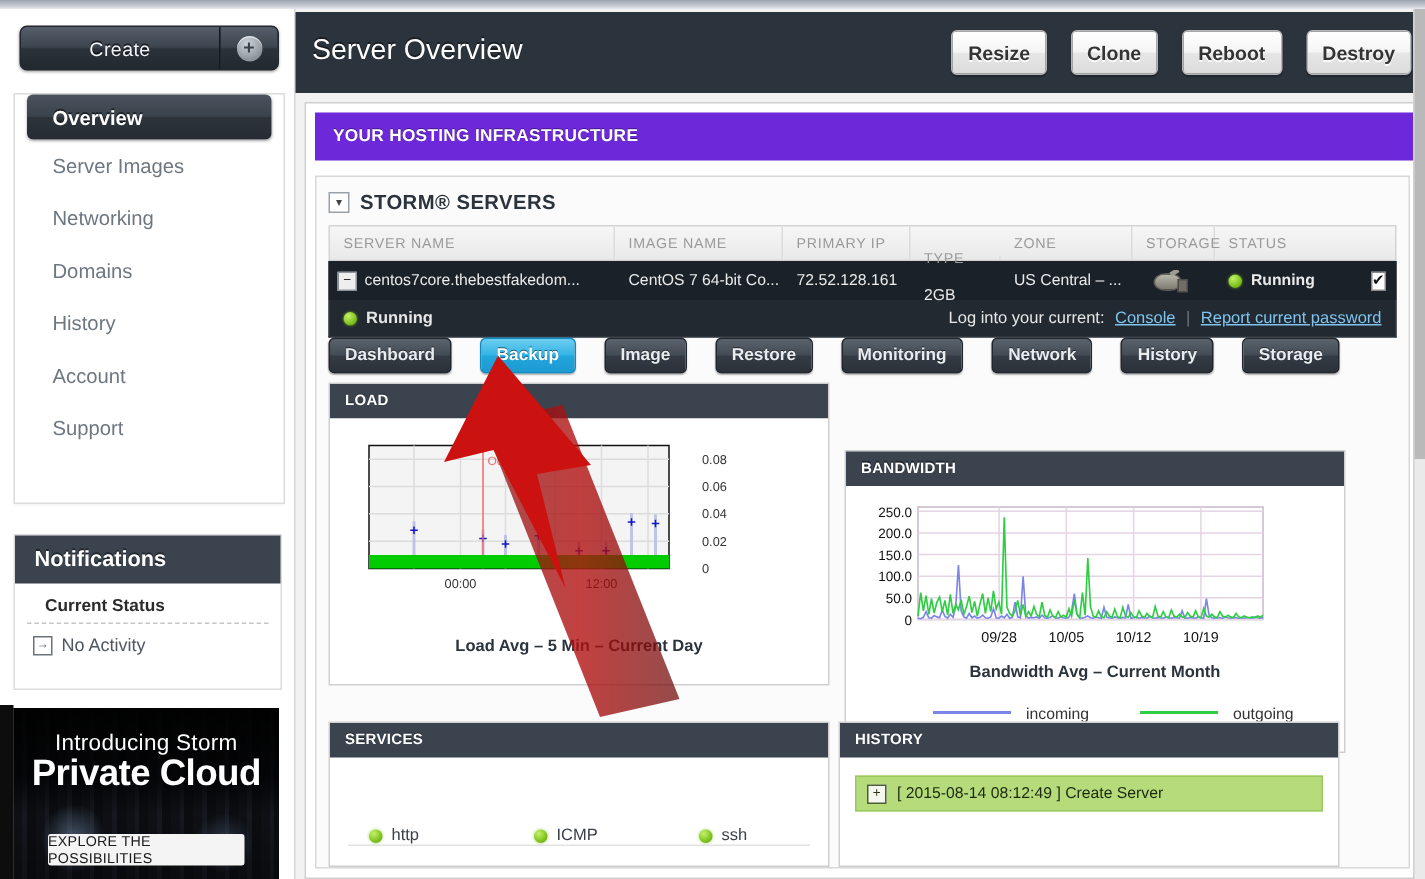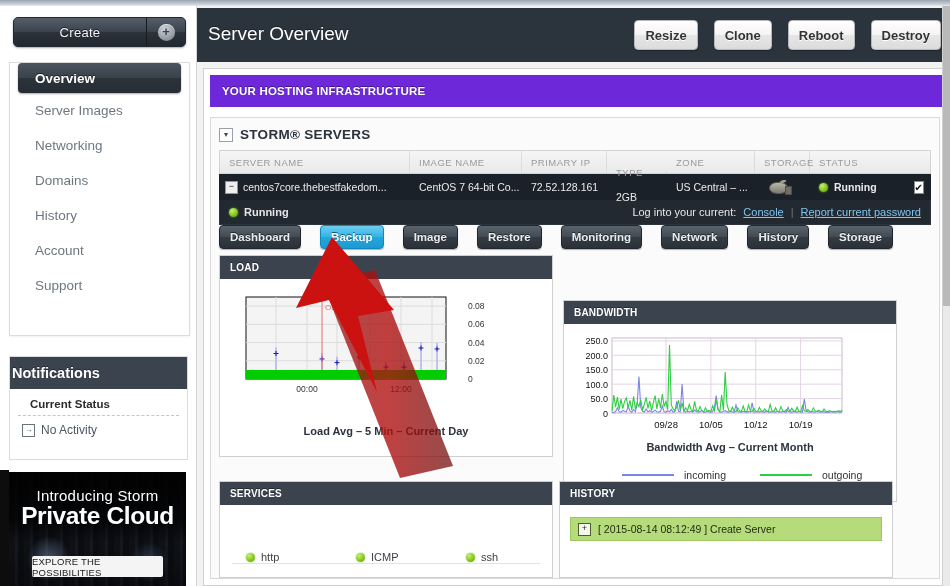--- a/index.html
+++ b/index.html
@@ -42,21 +42,21 @@
   .navitem.first{margin-top:16px;}
   .navitem.active{
     background:linear-gradient(to bottom,#4b545f 0%,#39414a 50%,#2c333b 51%,#262c33 100%);
     color:#fff;font-weight:bold;border-radius:4px;margin:0 8px;padding-left:17px;
     height:30px;box-shadow:0 1px 2px rgba(0,0,0,.35);text-shadow:0 -1px 0 rgba(0,0,0,.5);}
 
   
   .notifbox{position:absolute;left:9px;top:356px;width:177px;height:102px;
     background:#fff;border:1px solid #dcdcdc;}
   .notifhdr{height:32px;background:#3a434e;display:flex;align-items:center;
-    padding-left:2px;color:#fff;font-size:14.5px;font-weight:bold;
+    padding-left:13px;color:#fff;font-size:14.5px;font-weight:bold;
     text-shadow:0 -1px 0 rgba(0,0,0,.4);}
   .notifsub{font-size:11.5px;font-weight:bold;color:#2b2b2b;padding:9px 0 5px 12px;
     border-bottom:1px dashed #c6c6c6;margin:0 8px;}
   .notifrow{display:flex;align-items:center;gap:6px;padding:7px 0 0 12px;
     font-size:12px;color:#4e5661;}
   .arrowicon{display:inline-block;width:11px;height:11px;border:1px solid #6b737c;
     font-size:8px;line-height:10px;text-align:center;color:#4e5661;}
 
   
   .promo{position:absolute;left:9px;top:472px;width:177px;height:114px;

